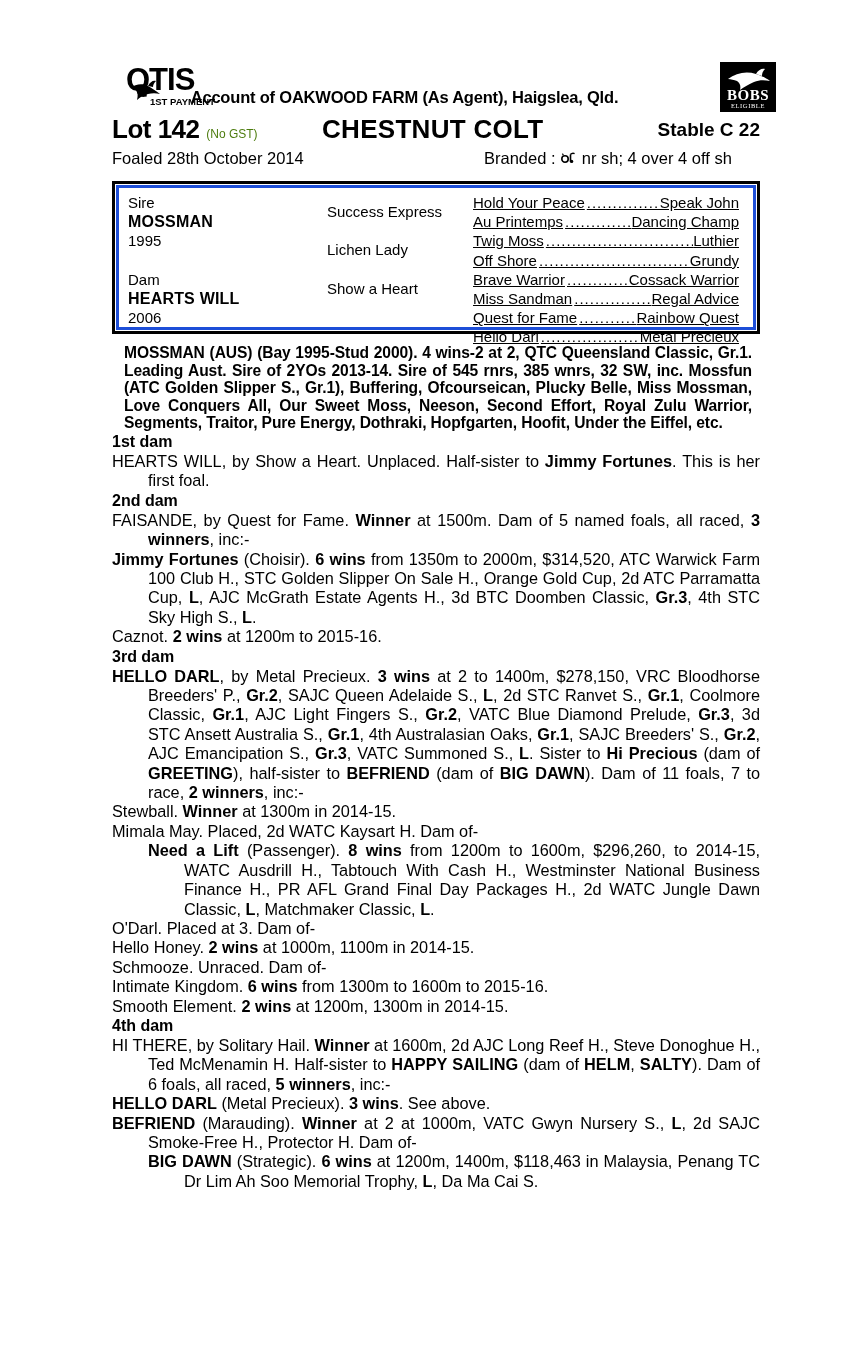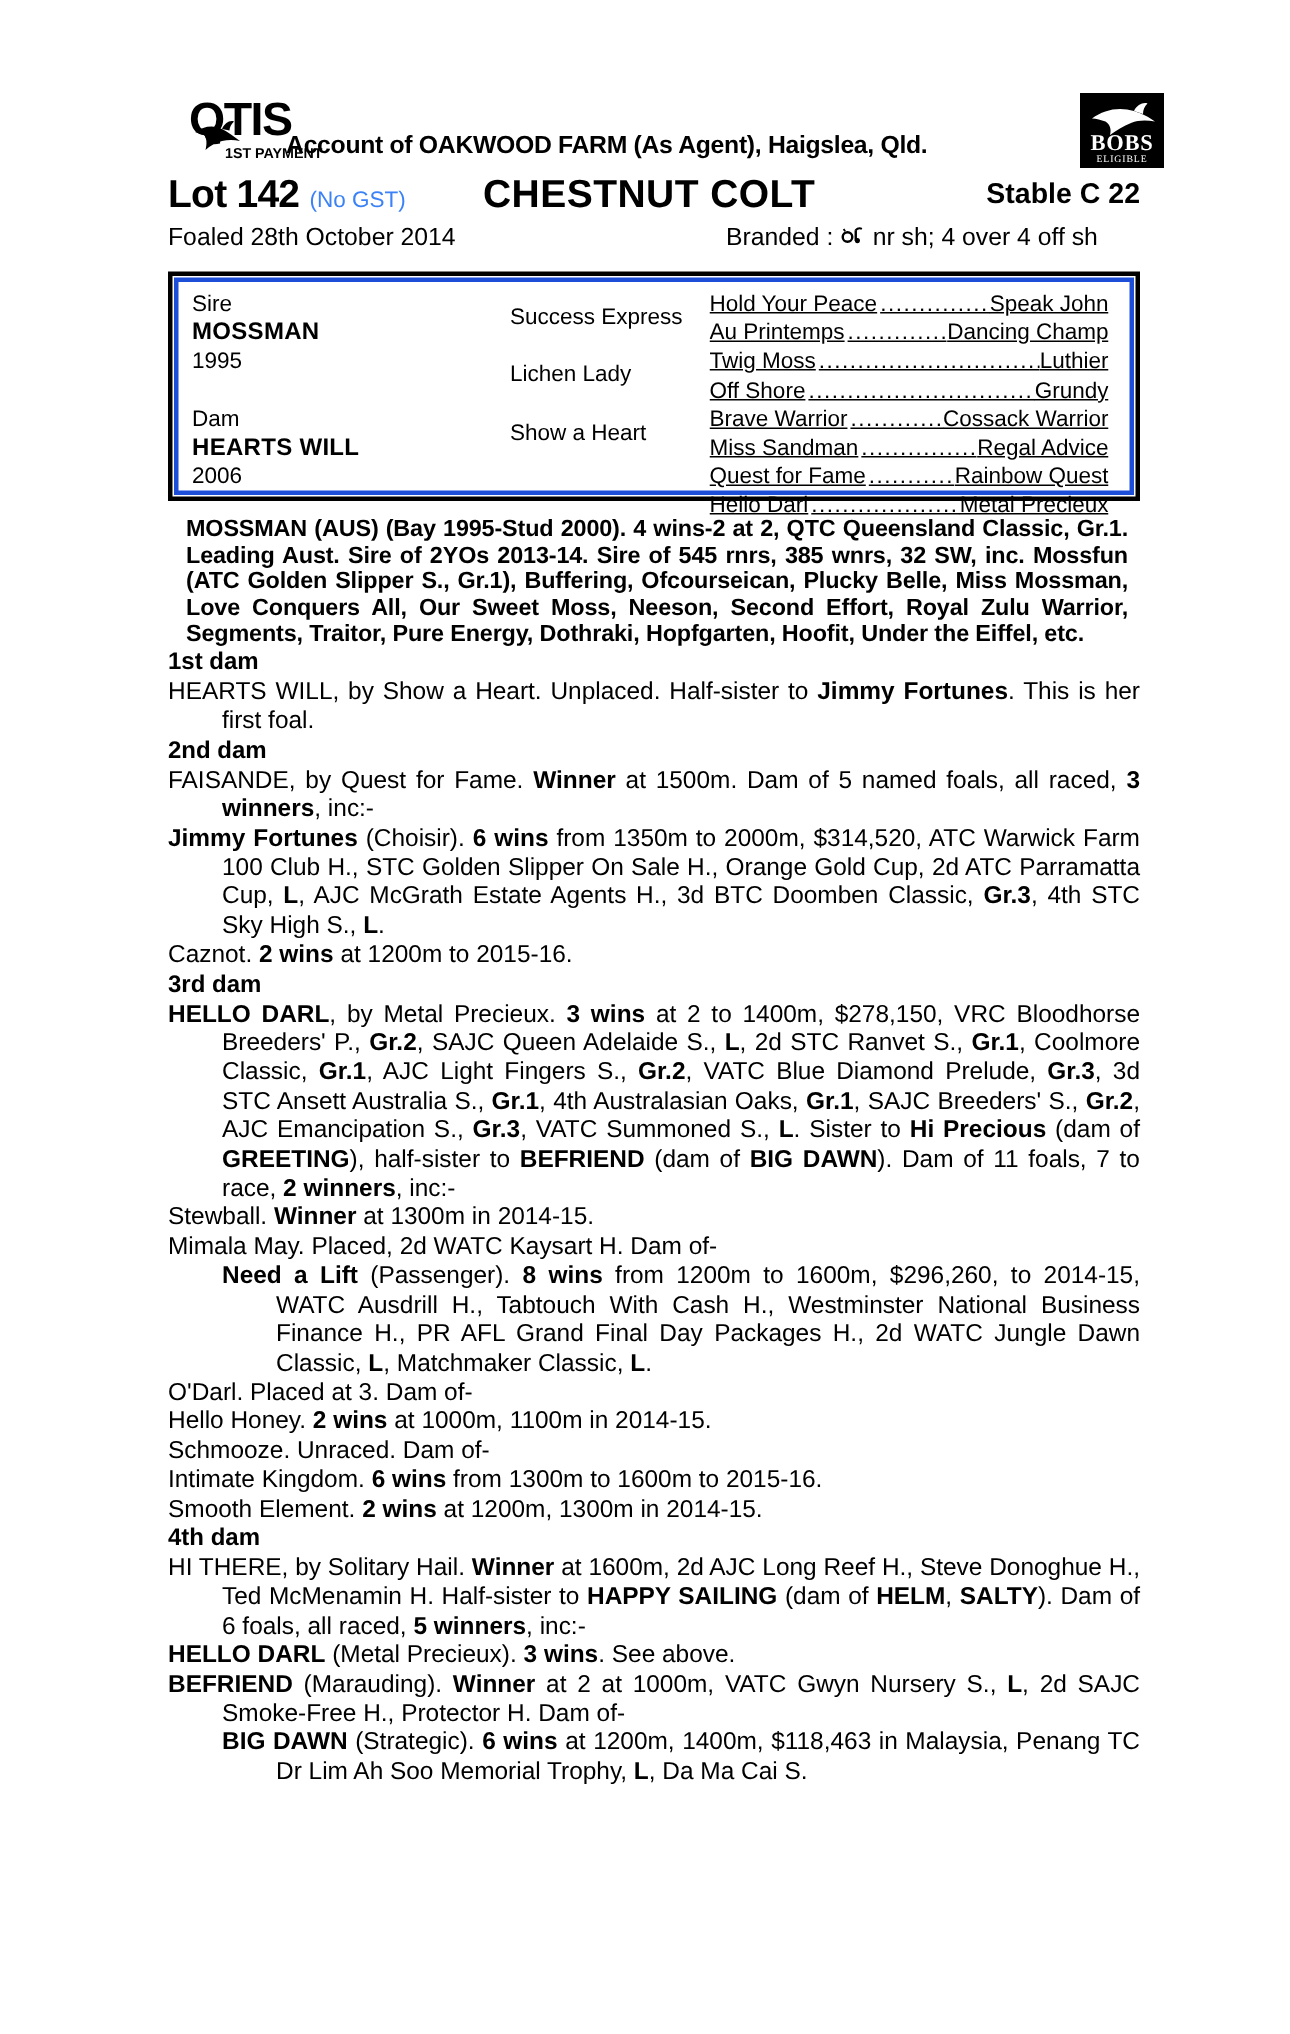--- a/index.html
+++ b/index.html
@@ -65,23 +65,23 @@
   }
   .lot-no {
     position: absolute;
     left: 0;
     top: 0;
     font-size: 26px;
     font-weight: bold;
     letter-spacing: -0.5px;
   }
   .no-gst {
-    font-size: 15px;
+    font-size: 12px;
     font-weight: normal;
-    color: #3b82f6;
+    color: #4d7c0f;
     letter-spacing: 0;
   }
   .colour-sex {
     position: absolute;
     left: 210px;
     top: 0;
     font-size: 26px;
     font-weight: bold;
     letter-spacing: 0.3px;
   }
@@ -129,21 +129,21 @@
     height: 100%;
     box-sizing: border-box;
     position: relative;
     padding: 5px 0 0 0;
   }
   .ped-col {
     position: absolute;
     top: 5px;
   }
   .ped-col.c1 { left: 9px;   width: 205px; }
-  .ped-col.c2 { left: 221px; width: 150px; }
+  .ped-col.c2 { left: 208px; width: 150px; }
   .ped-col.c3 { left: 354px; width: 266px; text-decoration: underline; }
   .ped-line {
     font-size: 15px;
     line-height: 19.2px;
     height: 19.2px;
     white-space: nowrap;
     overflow: hidden;
   }
   .ped-line.bold { font-weight: bold; font-size: 16px; letter-spacing: 0.2px; }
   .ped-line.spacer { visibility: hidden; }

